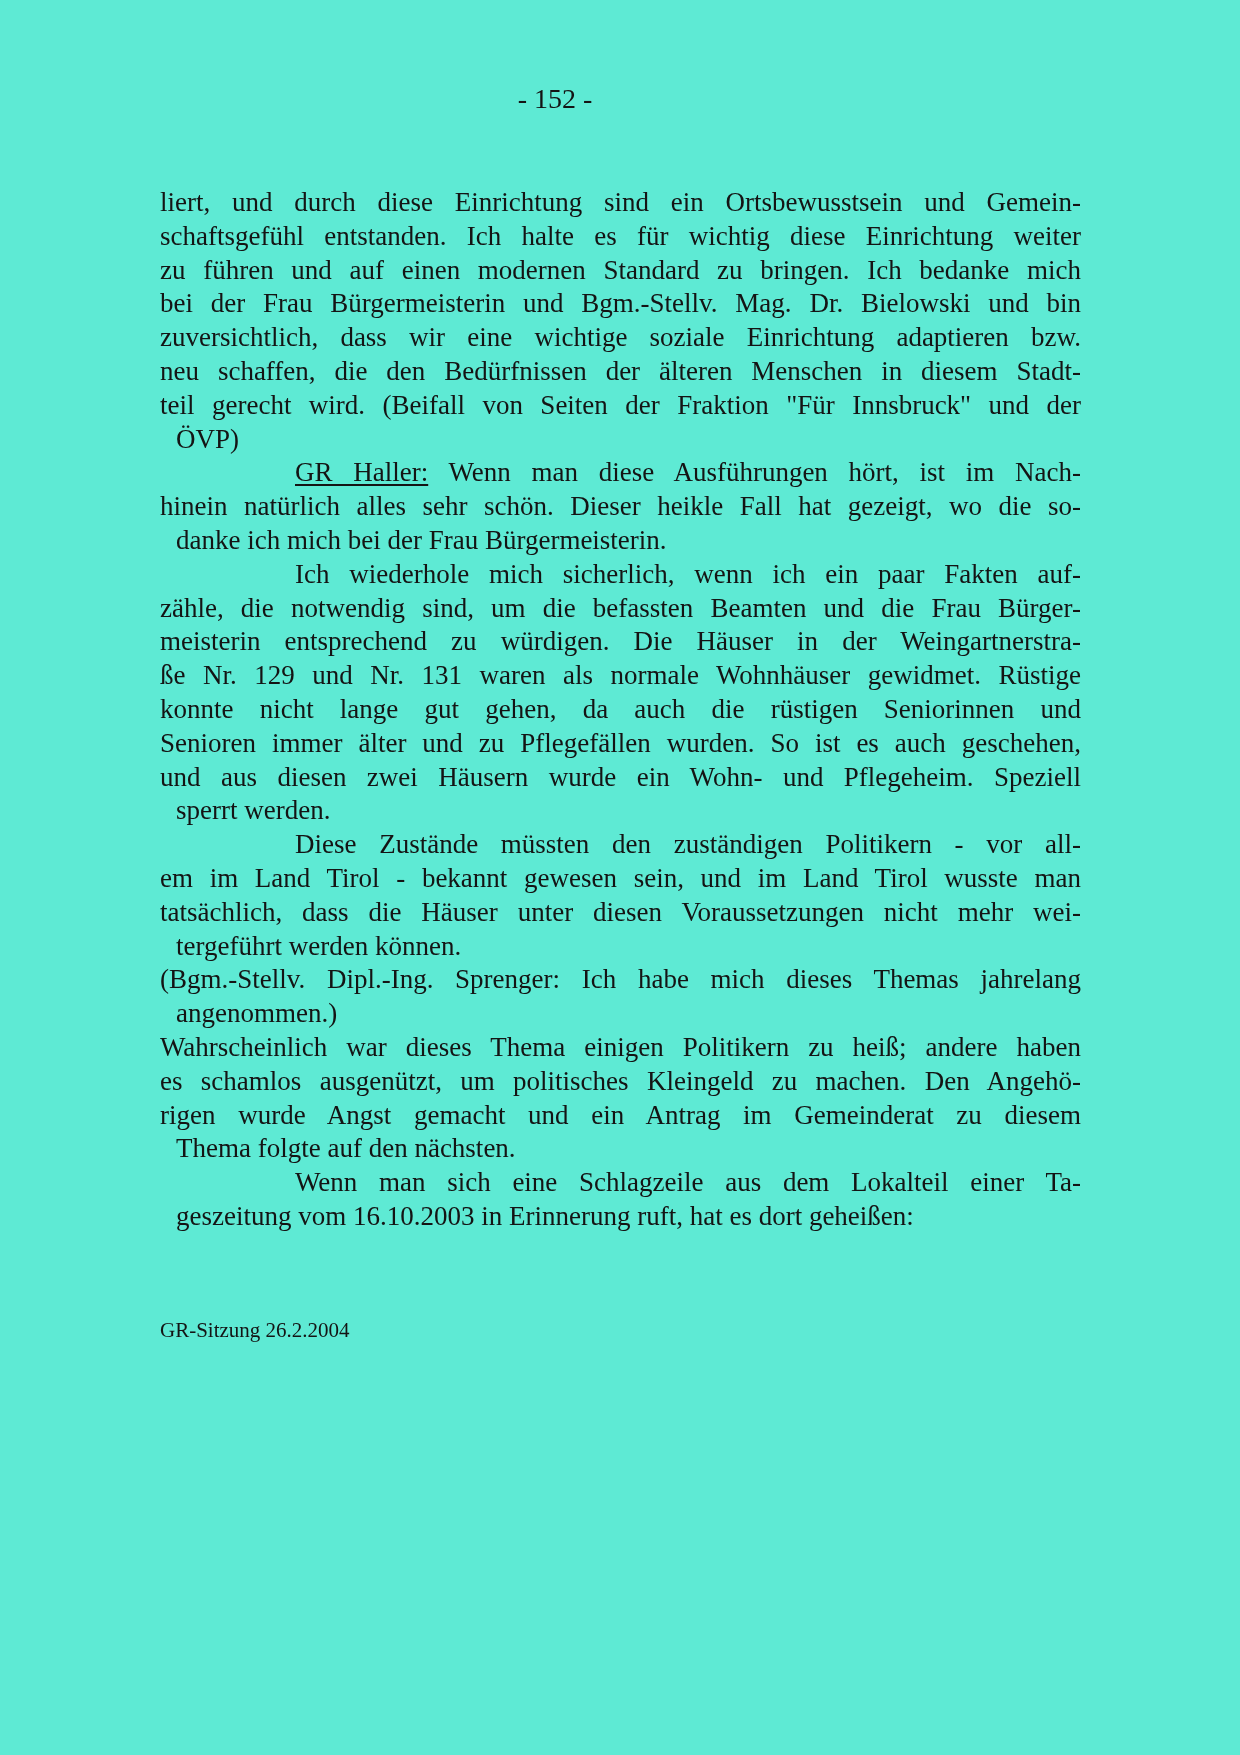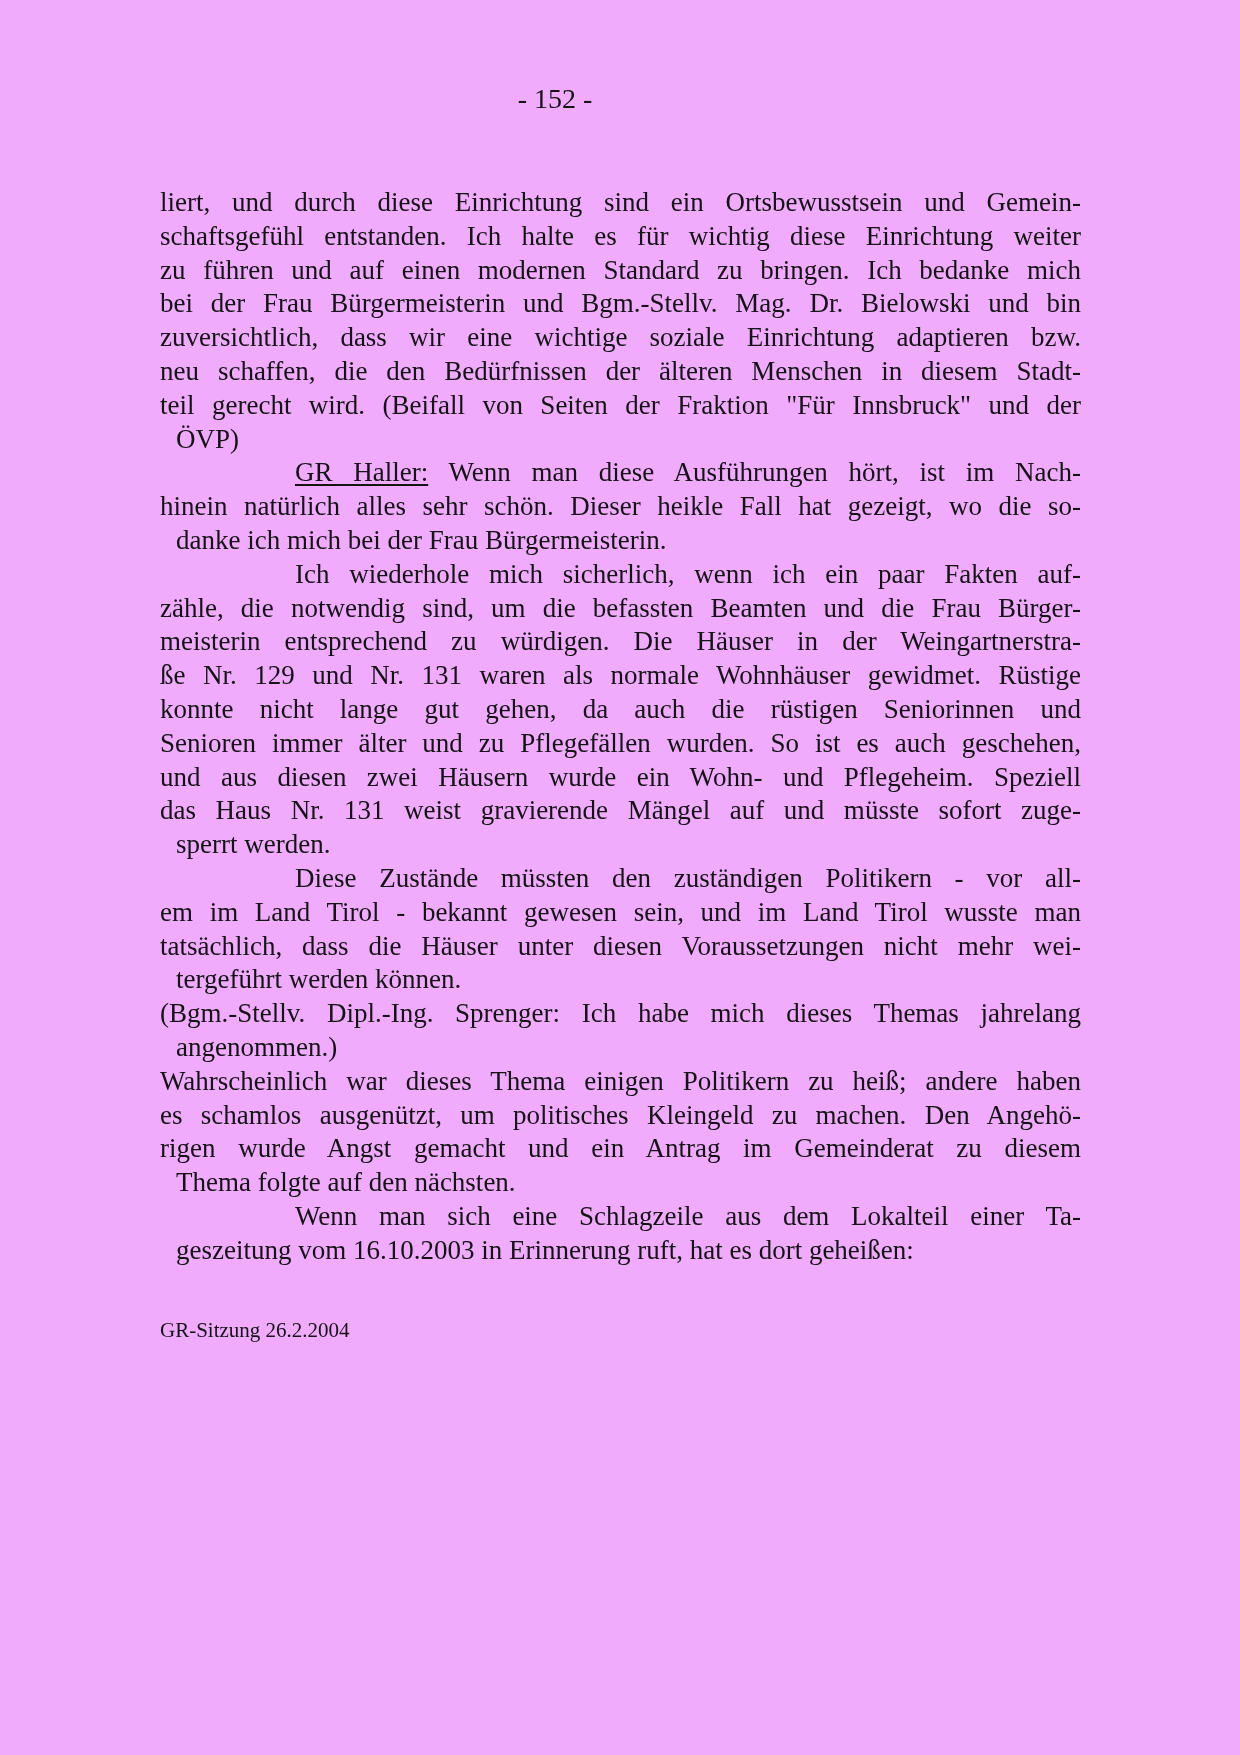--- a/index.html
+++ b/index.html
@@ -11,21 +11,21 @@
       width: 1240px;
       height: 1755px;
       position: relative;
       font-family: "Liberation Serif", "DejaVu Serif", serif;
       color: #141414;
       overflow: hidden;
     }
     .page {
       position: absolute;
       inset: 0;
-      background: #f0abfc;
+      background: #5eead4;
     }
     .page-number {
       position: absolute;
       top: 84px;
       left: 0;
       width: 1110px;
       text-align: center;
       font-size: 28px;
       line-height: 30px;
       white-space: pre;
@@ -90,21 +90,20 @@
         <div class="line last">danke ich mich bei der Frau Bürgermeisterin.</div>
       </div>
       <div class="paragraph">
         <div class="line indent">Ich wiederhole mich sicherlich, wenn ich ein paar Fakten auf-</div>
         <div class="line">zähle, die notwendig sind, um die befassten Beamten und die Frau Bürger-</div>
         <div class="line">meisterin entsprechend zu würdigen. Die Häuser in der Weingartnerstra-</div>
         <div class="line">ße Nr. 129 und Nr. 131 waren als normale Wohnhäuser gewidmet. Rüstige</div>
         <div class="line">konnte nicht lange gut gehen, da auch die rüstigen Seniorinnen und</div>
         <div class="line">Senioren immer älter und zu Pflegefällen wurden. So ist es auch geschehen,</div>
         <div class="line">und aus diesen zwei Häusern wurde ein Wohn- und Pflegeheim. Speziell</div>
-        <div class="line">das Haus Nr. 131 weist gravierende Mängel auf und müsste sofort zuge-</div>
         <div class="line last">sperrt werden.</div>
       </div>
       <div class="paragraph">
         <div class="line indent">Diese Zustände müssten den zuständigen Politikern - vor all-</div>
         <div class="line">em im Land Tirol - bekannt gewesen sein, und im Land Tirol wusste man</div>
         <div class="line">tatsächlich, dass die Häuser unter diesen Voraussetzungen nicht mehr wei-</div>
         <div class="line last">tergeführt werden können.</div>
       </div>
       <div class="paragraph">
         <div class="line">(Bgm.-Stellv. Dipl.-Ing. Sprenger: Ich habe mich dieses Themas jahrelang</div>

